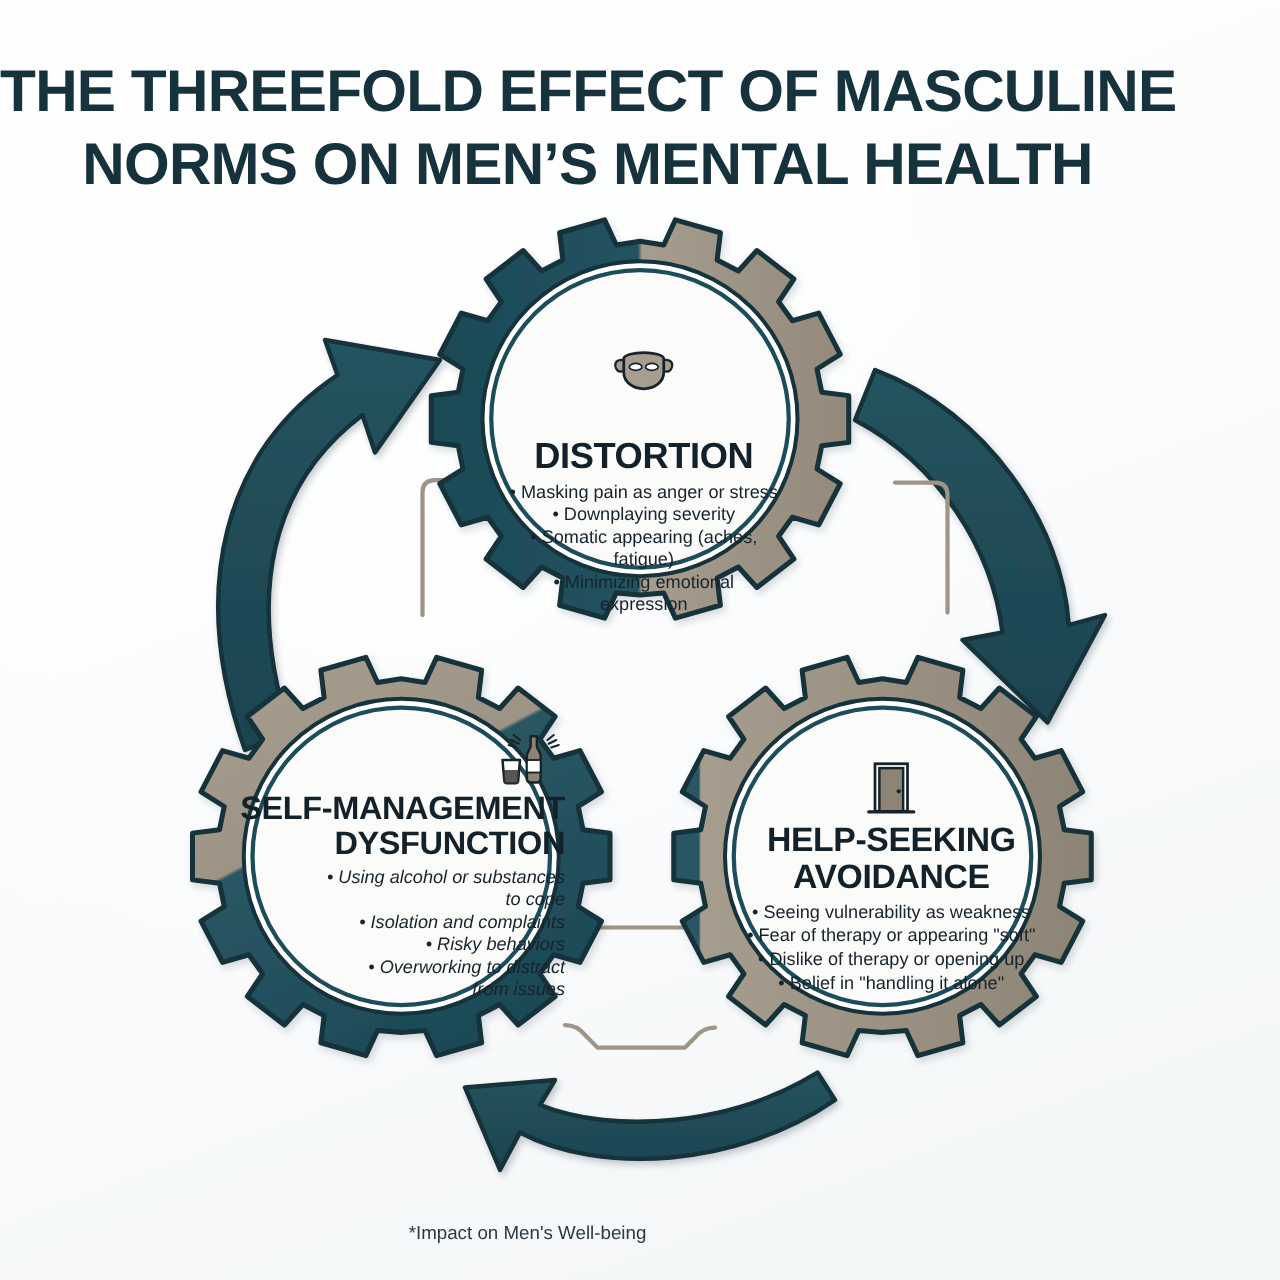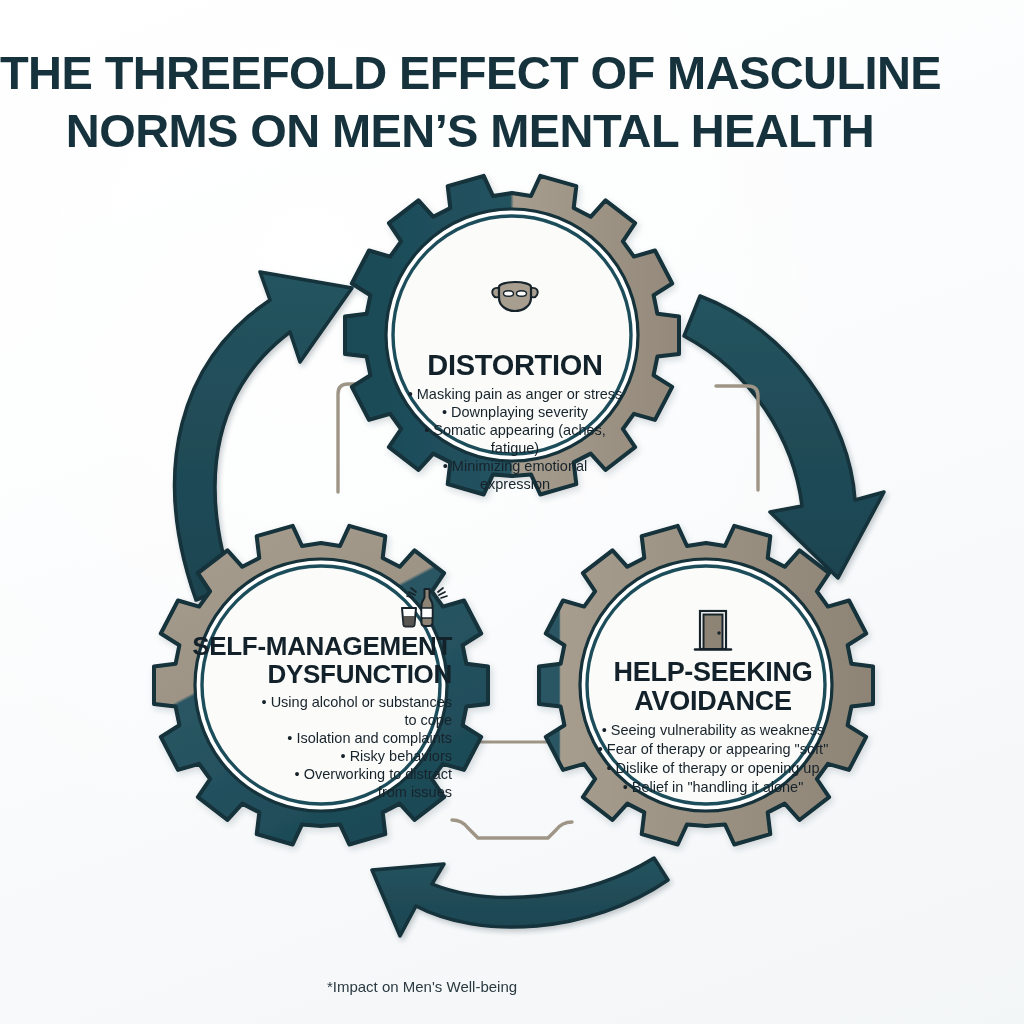--- a/index.html
+++ b/index.html
@@ -105,21 +105,21 @@
   #text-symptom .gear-bullets .bullet { font-size: 14.5px; line-height: 18px; }
 
   
   #text-selfmgmt {
     left: 190px;
     top: 586px;
     width: 262px;
     text-align: right;
   }
   #text-selfmgmt .gear-heading { font-size: 26px; line-height: 28px; }
-  #text-selfmgmt .gear-bullets .bullet { font-size: 14.5px; line-height: 18px; }
+  #text-selfmgmt .gear-bullets .bullet { font-size: 14.5px; line-height: 18px; font-style: italic; }
 
   
   #text-helpseek {
     left: 578px;
     top: 608px;
     width: 270px;
   }
   #text-helpseek .gear-heading { font-size: 27px; line-height: 29px; }
   #text-helpseek .gear-bullets .bullet { font-size: 14.5px; line-height: 19px; }
 </style>

